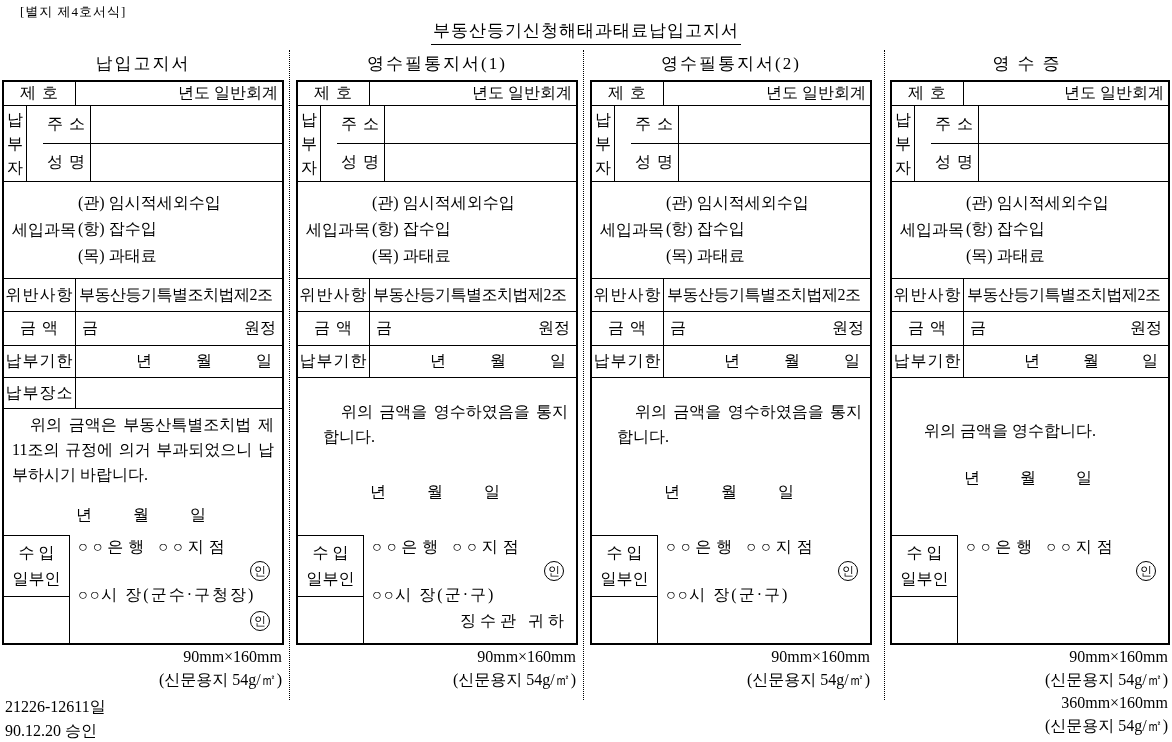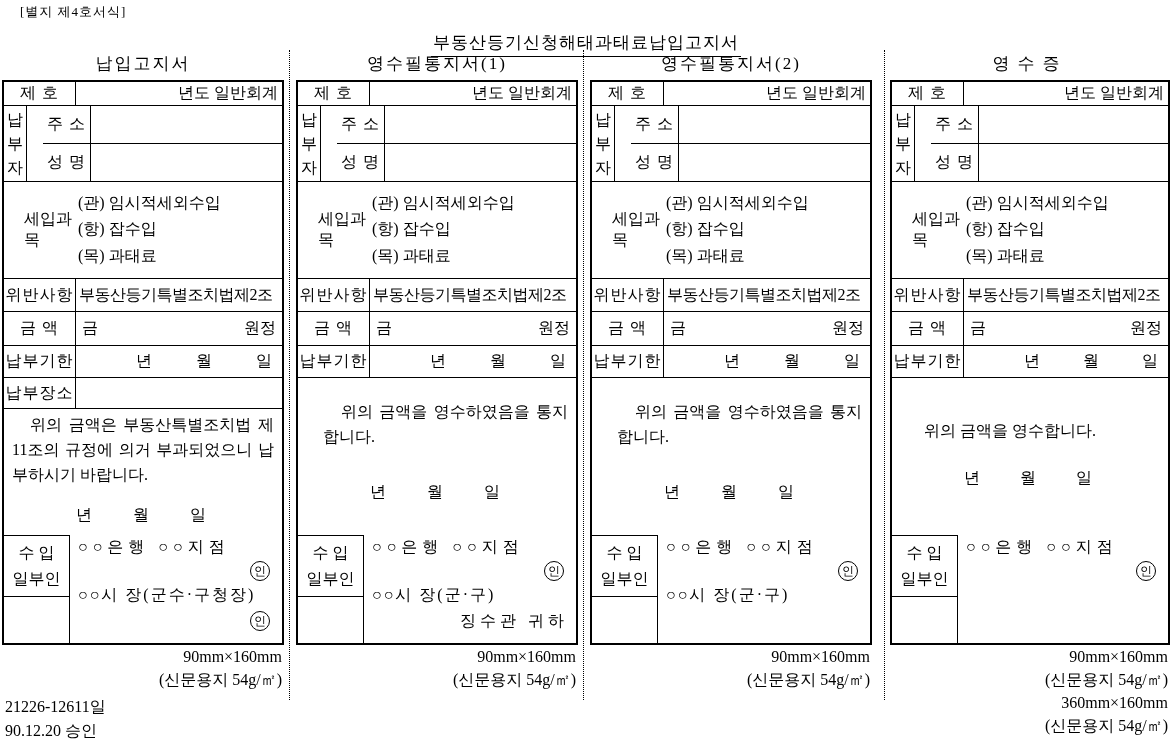--- a/index.html
+++ b/index.html
@@ -1,21 +1,21 @@
 <!DOCTYPE html>
 <html><head>
 <meta charset="utf-8">
 <style>
   * { margin:0; padding:0; box-sizing:border-box; }
   html,body { width:1172px; height:742px; background:#fff; color:#000;
     font-family:"Liberation Serif","DejaVu Serif",serif; font-size:16px; overflow:hidden; }
   .canvas { position:relative; width:1172px; height:742px; }
 
   .form-ref { position:absolute; left:20px; top:3px; font-size:13px; letter-spacing:1px; }
-  .main-title { position:absolute; left:0; top:19px; width:100%; text-align:center;margin-top:12px; }
+  .main-title { position:absolute; left:0; top:19px; width:100%; text-align:center; }
   .main-title span { display:inline-block; font-size:17px; letter-spacing:1px;
     border-bottom:1px solid #000; padding:0 2px 2px; }
 
   .divider { position:absolute; top:50px; height:650px; width:0; border-left:1px dotted #000; }
   .dv1 { left:289px; } .dv2 { left:583px; } .dv3 { left:884px; }
 
   .column { position:absolute; top:52px; }
   .c1 { left:2px;  width:282px; }
   .c2 { left:296px; width:282px; }
   .c3 { left:590px; width:282px; }
@@ -35,21 +35,21 @@
   .r-payer { height:76px;gap:16px; }
   .payer-lab { width:23px; border-right:1px solid #000; display:flex; align-items:center;
     justify-content:center; text-align:center; word-break:break-all; line-height:24px; padding:0 3px; }
   .payer-rows { flex:1; display:flex; flex-direction:column; }
   .sub-row { flex:1; display:flex; border-bottom:1px solid #000; }
   .sub-row.last { border-bottom:none; }
   .sublab { width:48px; border-right:1px solid #000; display:flex; align-items:center;
     justify-content:center; letter-spacing:1px; }
 
   .r-rev { height:97px; }
-  .rev-lab { width:74px; display:flex; align-items:center; padding-left:20px; }
+  .rev-lab { width:74px; display:flex; align-items:center; padding-left:8px; }
   .rev-items { flex:1; display:flex; flex-direction:column; justify-content:space-around; padding:8px 0; }
 
   .r-vio { height:33px; }
   .val.vio { letter-spacing:-0.5px; padding-left:3px; }
   .r-amt { height:34px; }
   .val.amt { justify-content:space-between; padding:0 6px; }
   .r-due { height:32px; }
   .val.due { justify-content:space-between; padding-left:60px; padding-right:10px; }
   .r-place { height:31px;gap:36px; }
 

